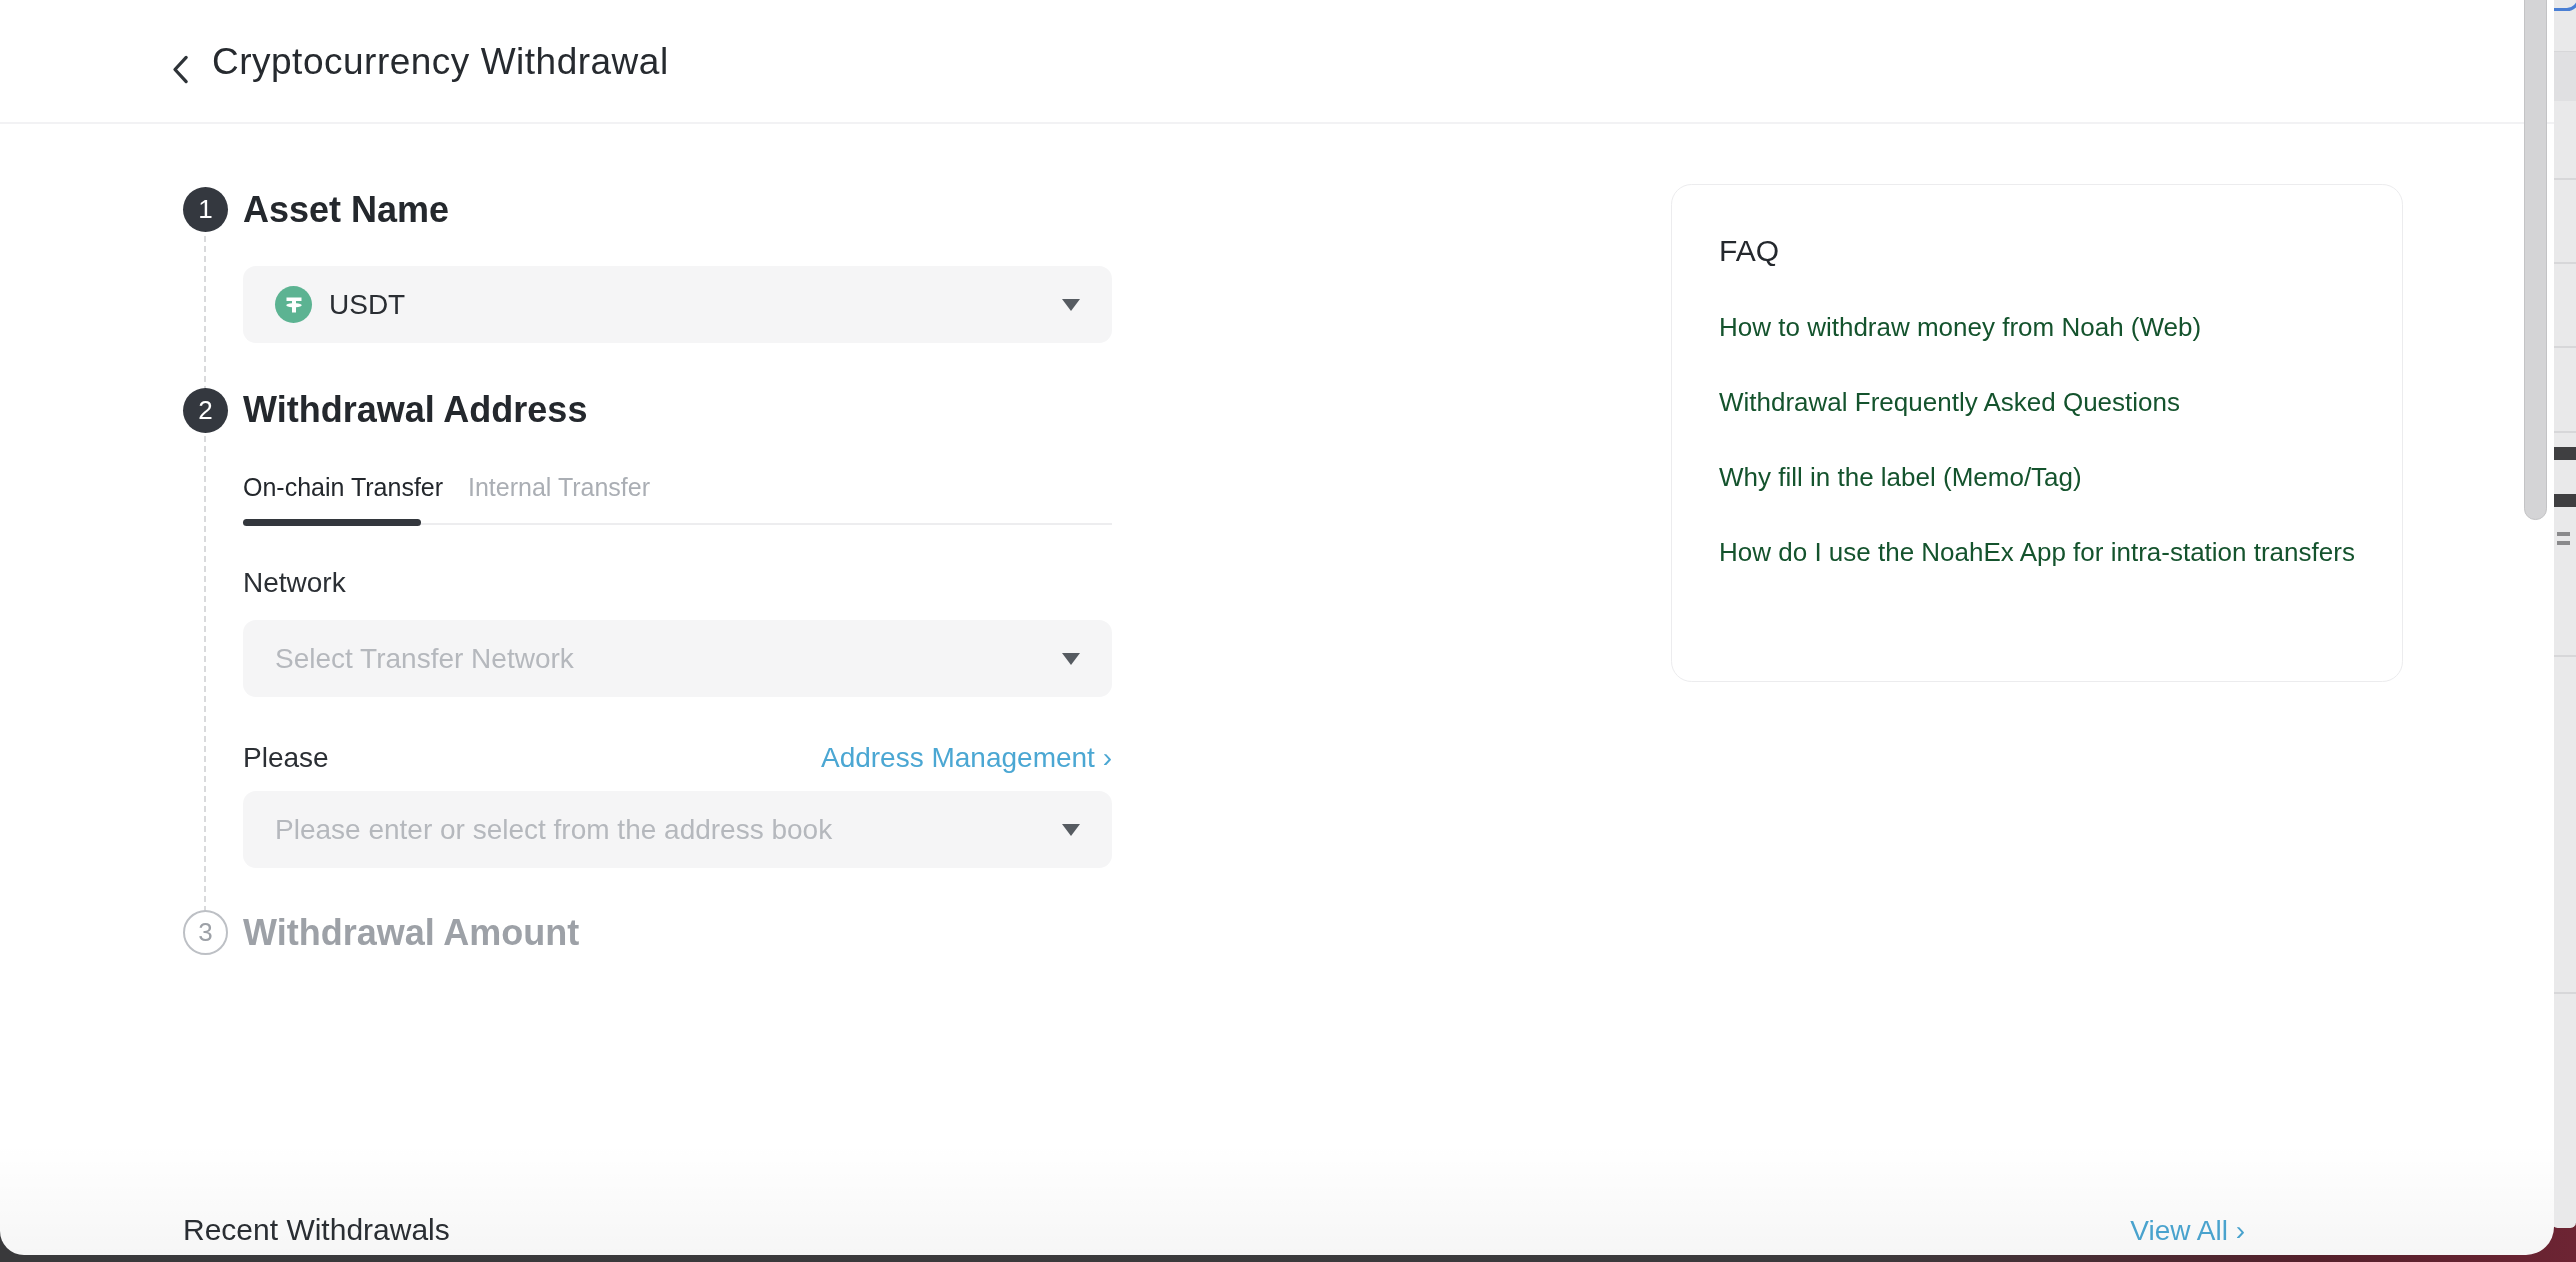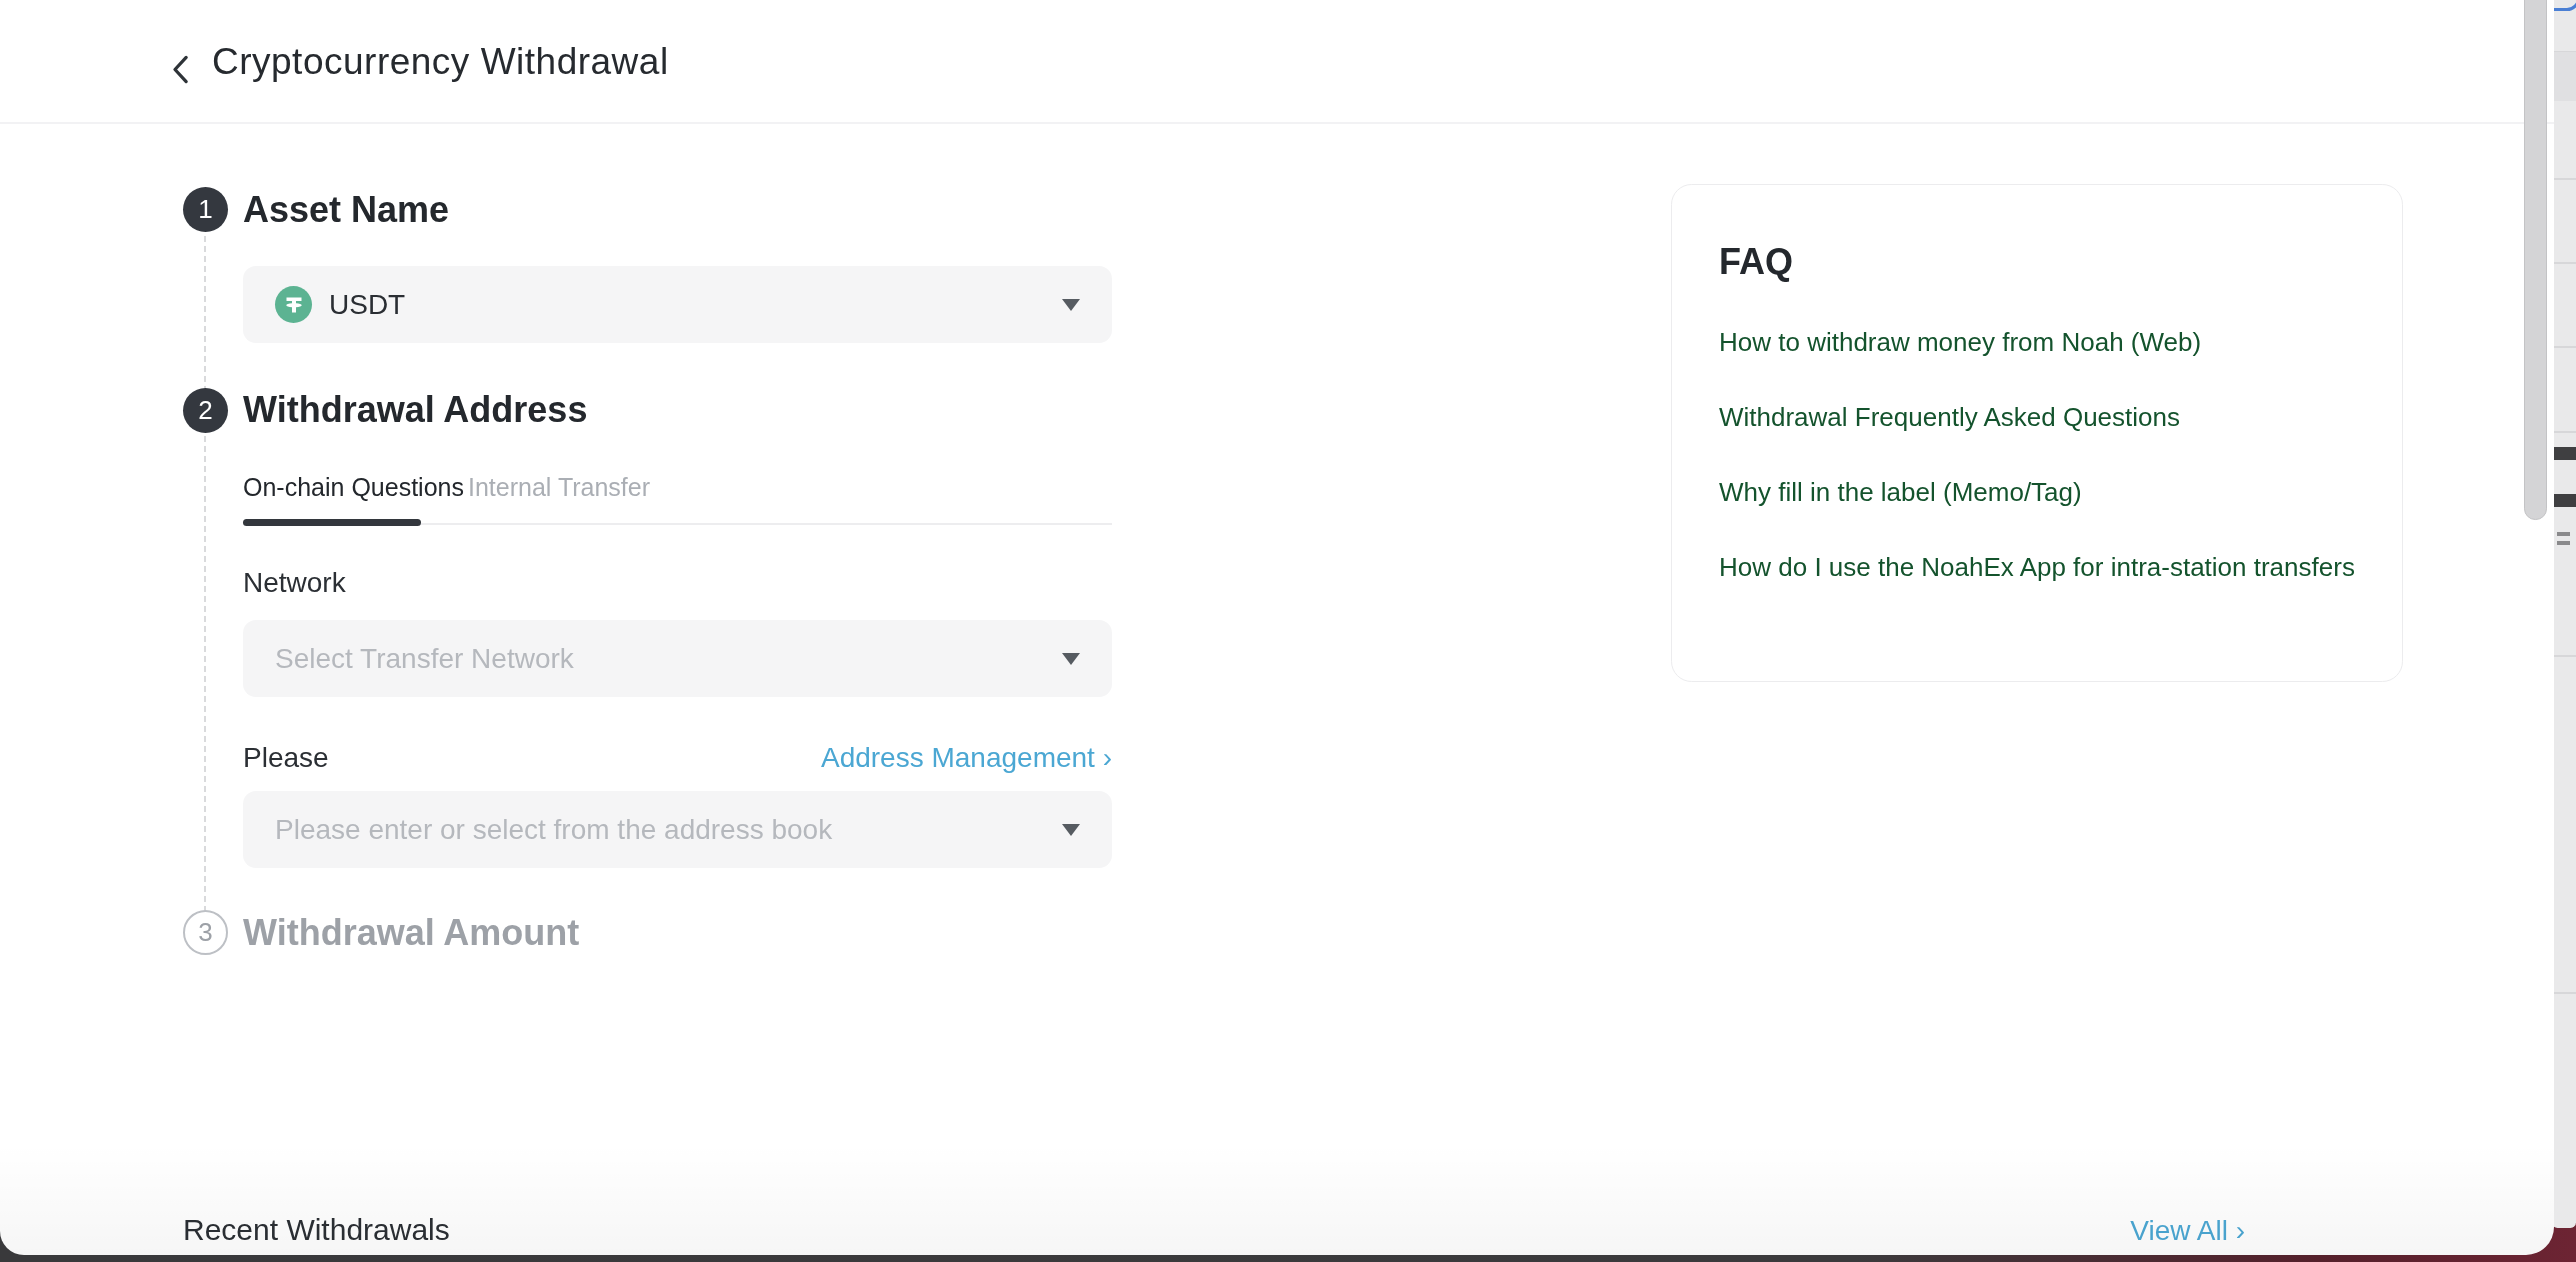--- a/index.html
+++ b/index.html
@@ -83,21 +83,21 @@
   .link { color:#4ba7d3; cursor:pointer; }
   .mgmt-link { position:absolute; top:742px; left:243px; width:869px; text-align:right; font-size:28px; }
   .mgmt-link .chev { font-size:28px; }
 
   
   .faq-card {
     position:absolute; left:1671px; top:184px; width:732px; height:498px;
     background:#fff; border:1.9px solid #ececee; border-radius:20.6px;
     padding:49px 47px;
   }
-  .faq-title { font-size:36px; font-weight:700; color:#24282d; margin-bottom:41px;margin-top:7px; }
+  .faq-title { font-size:30px; font-weight:400; color:#24282d; margin-bottom:41px; }
   .faq-item { font-size:26px; color:#14532d; line-height:36px; margin-bottom:39px; cursor:pointer; }
 
   
   .footer-title { position:absolute; left:183px; top:1213px; font-size:30px; font-weight:500; color:#2b2f34; }
   .view-all { position:absolute; right:309px; top:1215px; font-size:28px; }
 
   
   .scroll-thumb {
     position:absolute; left:2524px; top:-15px; width:22.5px; height:535px;
     background:#d4d4d6; border:0.9px solid #c3c3c5; border-radius:11.2px; cursor:grab;
@@ -148,21 +148,21 @@
     </span>
     <span class="select-value">USDT</span>
     <span class="chevron-down"></span>
   </div>
 
   <div class="step-circle active" style="top:388px">
     <span>2</span>
   </div>
   <div class="step-title" style="top:389px">Withdrawal Address</div>
 
-  <div class="tab active" style="left:243px">On-chain Questions</div>
+  <div class="tab active" style="left:243px">On-chain Transfer</div>
   <div class="tab inactive" style="left:468px">Internal Transfer</div>
   <div class="tabs-divider"></div>
   <div class="tab-underline"></div>
 
   <div class="field-label" style="top:567px">Network</div>
   <div class="select-box" style="top:620px">
     <span class="placeholder">Select Transfer Network</span>
     <span class="chevron-down"></span>
   </div>
 

